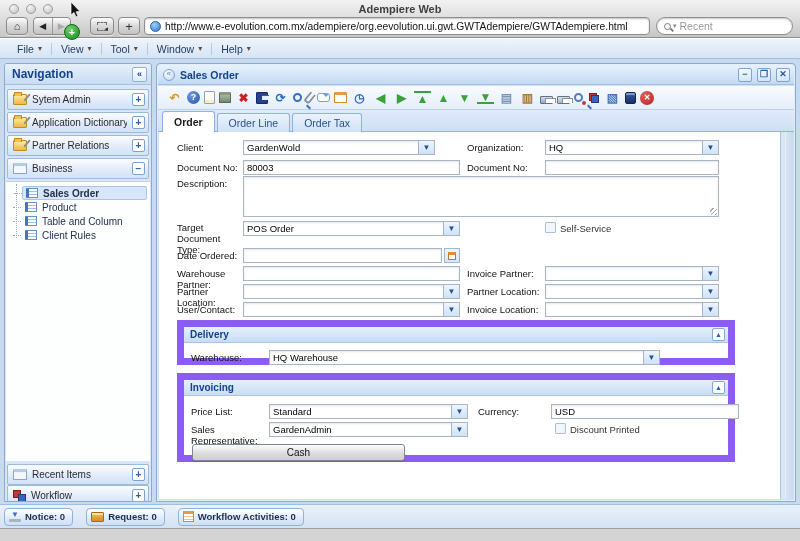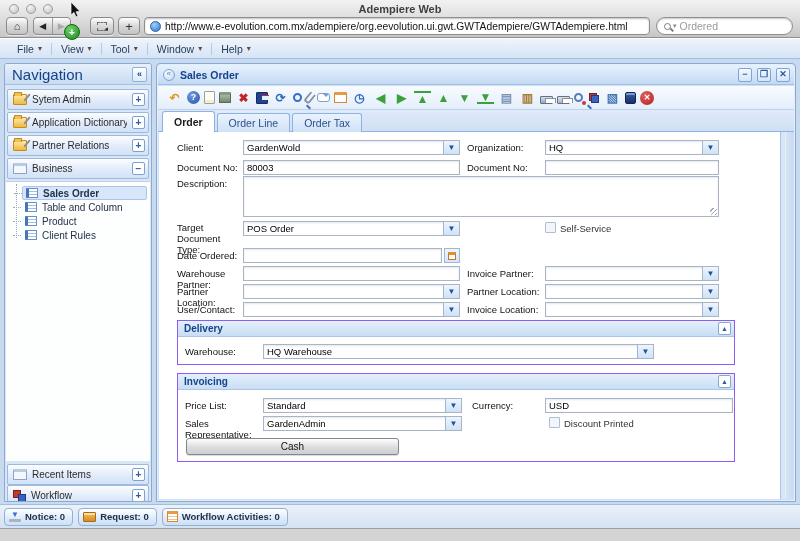--- a/index.html
+++ b/index.html
@@ -39,21 +39,21 @@
 .menu-item{display:flex;align-items:center;gap:4px;padding:0 9px;height:100%;color:#263c5c;font-size:10.5px;cursor:default}
 .menu-item .caret{font-size:8px;color:#6b4a3a}
 .menu-sep{width:1px;height:12px;background:#b6c9e2}
 
 
 .workspace{position:absolute;left:0;top:59px;width:800px;height:445px;background:#c8daee}
 
 
 .navpanel{position:absolute;left:4px;top:4px;width:148px;height:439px;background:#d9e6f5;border:1px solid #8ca9d4;border-radius:3px 3px 0 0;overflow:hidden}
 .nav-header{position:absolute;left:0;top:0;right:0;height:21px;background:linear-gradient(#e6f0fb,#c8dcf2);border-bottom:1px solid #a3c0e3;display:flex;align-items:center;padding:0 4px 0 7px}
-.nav-title{font-weight:normal;color:#15428b;font-size:15px;flex:1}
+.nav-title{font-weight:bold;color:#15428b;font-size:12px;flex:1}
 .nav-collapse{width:15px;height:15px;border:1px solid #8fb0d9;border-radius:2px;background:linear-gradient(#fff,#dceafa);color:#15428b;font-size:9px;font-weight:bold;display:flex;align-items:center;justify-content:center}
 .nav-row{position:absolute;left:2px;width:142px;height:21px;border:1px solid #9db9de;border-radius:2px;background:linear-gradient(#fcfdff,#dfeafa 60%,#d2e2f6);display:flex;align-items:center;padding:0 3px 0 5px;gap:5px}
 .nav-row-label{flex:1;color:#2b2b2b;font-size:10px;white-space:nowrap;overflow:hidden}
 .toggle-btn{width:13px;height:13px;border:1px solid #7da2ce;border-radius:2px;background:#fff;color:#2a5db0;font-size:10px;line-height:10px;font-weight:bold;display:flex;align-items:center;justify-content:center}
 .folder-icon{width:14px;height:11px;position:relative;flex:none;background:linear-gradient(#ffe9a8,#f0b93c);border:1px solid #c58a20;border-radius:1px}
 .folder-icon::before{content:"";position:absolute;left:0;top:-3px;width:6px;height:3px;background:#f0c050;border:1px solid #c58a20;border-bottom:none;border-radius:1px 1px 0 0}
 .folder-icon::after{content:"";position:absolute;right:-2px;top:-2px;width:2px;height:9px;background:#8a8f98;transform:rotate(40deg);border-radius:1px}
 .win-mini-icon{width:14px;height:11px;flex:none;background:#f4f8fc;border:1px solid #8aa4c4;border-top:3px solid #b8cce2;border-radius:1px}
 .wf-mini-icon{width:13px;height:12px;position:relative;flex:none}
 .wf-mini-icon::before{content:"";position:absolute;left:0;top:0;width:6px;height:6px;background:#c23a2e;border:1px solid #7c1f18}
@@ -113,28 +113,28 @@
 .tbox .val,.combo .val{font-size:9.5px;color:#000;white-space:nowrap;overflow:hidden}
 .combo{height:15px;display:flex;align-items:center}
 .combo .val{flex:1;padding:0 3px}
 .dd-btn{width:16px;height:100%;flex:none;border-left:1px solid #9fb6d4;background:linear-gradient(#eef5fd,#cfe2f6);color:#1e4f9e;font-size:8px;font-weight:bold;display:flex;align-items:center;justify-content:center}
 .cal-btn{position:absolute;width:16px;height:15px;border:1px solid #9fb6d4;background:linear-gradient(#eef5fd,#d5e6f8);display:flex;align-items:center;justify-content:center}
 .cal-glyph{width:8px;height:8px;background:#fff;border:1px solid #c07828;border-top:3px solid #e09038}
 .tarea{height:41px}
 .rsz{position:absolute;right:1px;bottom:1px;width:7px;height:7px;background:repeating-linear-gradient(135deg,transparent 0 2px,#9aa8ba 2px 3px)}
 .checkbox{position:absolute;width:11px;height:11px;background:#f2f6fa;border:1px solid #aebfd4;border-radius:1px}
 .cb-label{position:absolute;font-size:9.5px;color:#333}
-.section-box{position:absolute;border:1px solid #8b5cf6;background:#fff}
+.section-box{position:absolute;border:7px solid #8b5cf6;background:#fff}
 .section-header{position:absolute;left:0;top:0;right:0;height:16px;background:linear-gradient(#e4f1fd,#c9ddf3);border-bottom:1px solid #a9c6e8;display:flex;align-items:center;padding:0 3px 0 6px}
 .section-title{flex:1;font-weight:bold;color:#15428b;font-size:10px}
 .collapse-btn{width:13px;height:13px;border:1px solid #88a8d0;border-radius:2px;background:#fff;color:#2a5db0;font-size:7px;display:flex;align-items:center;justify-content:center}
 .cash-btn{position:absolute;height:17px;background:linear-gradient(#fefefe,#dadada 60%,#cfcfcf);border:1px solid #7e8894;border-radius:3px;display:flex;align-items:center;justify-content:center;font-size:10px;color:#111;box-shadow:0 1px 1px rgba(0,0,0,.15)}
 
 
-.statusbar{position:absolute;left:0;top:504px;width:800px;height:24px;background:linear-gradient(#eaf1fa,#d4e3f4);border-top:1px solid #a0bede;display:flex;align-items:center;padding-left:4px;gap:5px}
+.statusbar{position:absolute;left:0;top:504px;width:800px;height:24px;background:linear-gradient(#eaf1fa,#d4e3f4);border-top:1px solid #a0bede;display:flex;align-items:center;padding-left:4px;gap:13px}
 .sb-btn{height:18px;border:1px solid #93b1d4;border-radius:4px;background:linear-gradient(#ffffff,#dceafa 60%,#cfe0f4);display:flex;align-items:center;padding:0 7px 0 4px;gap:4px;font-size:9.5px;font-weight:bold;color:#1d2e4a}
 .sb-notice-icon{width:12px;height:10px;position:relative}
 .sb-notice-icon::before{content:"▼";position:absolute;left:2px;top:-2px;font-size:8px;color:#3a6ec8}
 .sb-notice-icon::after{content:"";position:absolute;left:0;bottom:0;width:12px;height:3px;background:#aab4c0;border-radius:1px}
 .sb-request-icon{width:13px;height:10px;background:linear-gradient(#f4c05a,#d88a28);border:1px solid #a86818;border-radius:1px;box-shadow:inset 0 2px 0 #ffe0a0}
 .sb-wf-icon{width:11px;height:11px;background:#fff;border:1px solid #d8882a;border-top:3px solid #e89a46;background-image:repeating-linear-gradient(#fff 0 2px,#f0c088 2px 3px)}
 .bottom-strip{position:absolute;left:0;top:528px;width:800px;height:13px;background:#d4d4d4;border-top:1px solid #9e9e9e}
 </style>
 </head>
 <body>
@@ -159,21 +159,21 @@
       <span>+</span>
     </div>
 
   <div class="url-field">
     <span class="globe"></span>
     <span class="url-text">http://www.e-evolution.com.mx/adempiere/org.eevolution.ui.gwt.GWTAdempiere/GWTAdempiere.html</span>
   </div>
   <div class="search-field">
     <span class="mag-g"></span>
     <span class="search-caret">▾</span>
-    <span class="search-text">Ordered</span>
+    <span class="search-text">Recent</span>
   </div>
 
   <div class="cursor-wrap">
     <svg class="cursor-arrow" width="11" height="16" viewBox="0 0 11 16">
         <path d="M1 0 L1 13 L4 10.5 L6 15 L8 14 L6 9.8 L10 9.5 Z" fill="#111" stroke="#fff" stroke-width="0.7"></path>
       </svg>
     <span class="drag-badge">+</span>
   </div>
 </div>
 
@@ -232,25 +232,25 @@
       <span class="toggle-btn">−</span>
     </div>
     <div class="nav-tree-wrap">
       <div class="tree" id="fav-tree">
           <div class="tree-item selected">
             <span class="form-mini-icon"></span>
             <span>Sales Order</span>
           </div>
           <div class="tree-item">
             <span class="form-mini-icon"></span>
-            <span>Table and Column</span>
+            <span>Product</span>
           </div>
           <div class="tree-item">
             <span class="form-mini-icon"></span>
-            <span>Product</span>
+            <span>Table and Column</span>
           </div>
           <div class="tree-item">
             <span class="form-mini-icon"></span>
             <span>Client Rules</span>
           </div>
         </div>
     </div>
     <div class="nav-row nav-bottom-row" style="top:400px">
       <span class="win-mini-icon"></span>
       <span class="nav-row-label">Recent Items</span>
@@ -302,21 +302,21 @@
       </div>
     <div class="mw-tabstrip">
       <div class="tab active">Order</div>
       <div class="tab">Order Line</div>
       <div class="tab">Order Tax</div>
     </div>
 
     <div class="mw-content">
 
       <div class="flabel" style="left:18px;top:10px;width:64px">Client:</div>
-      <div class="combo" style="left:84px;top:8px;width:217px">
+      <div class="combo" style="left:84px;top:8px;width:192px">
         <span class="val">GardenWold</span>
           <span class="dd-btn">▼</span>
       </div>
       <div class="flabel" style="left:308px;top:10px;width:76px">Organization:</div>
       <div class="combo" style="left:386px;top:8px;width:174px">
         <span class="val">HQ</span>
           <span class="dd-btn">▼</span>
       </div>
 
       <div class="flabel" style="left:18px;top:30px;width:64px">Document No:</div>

